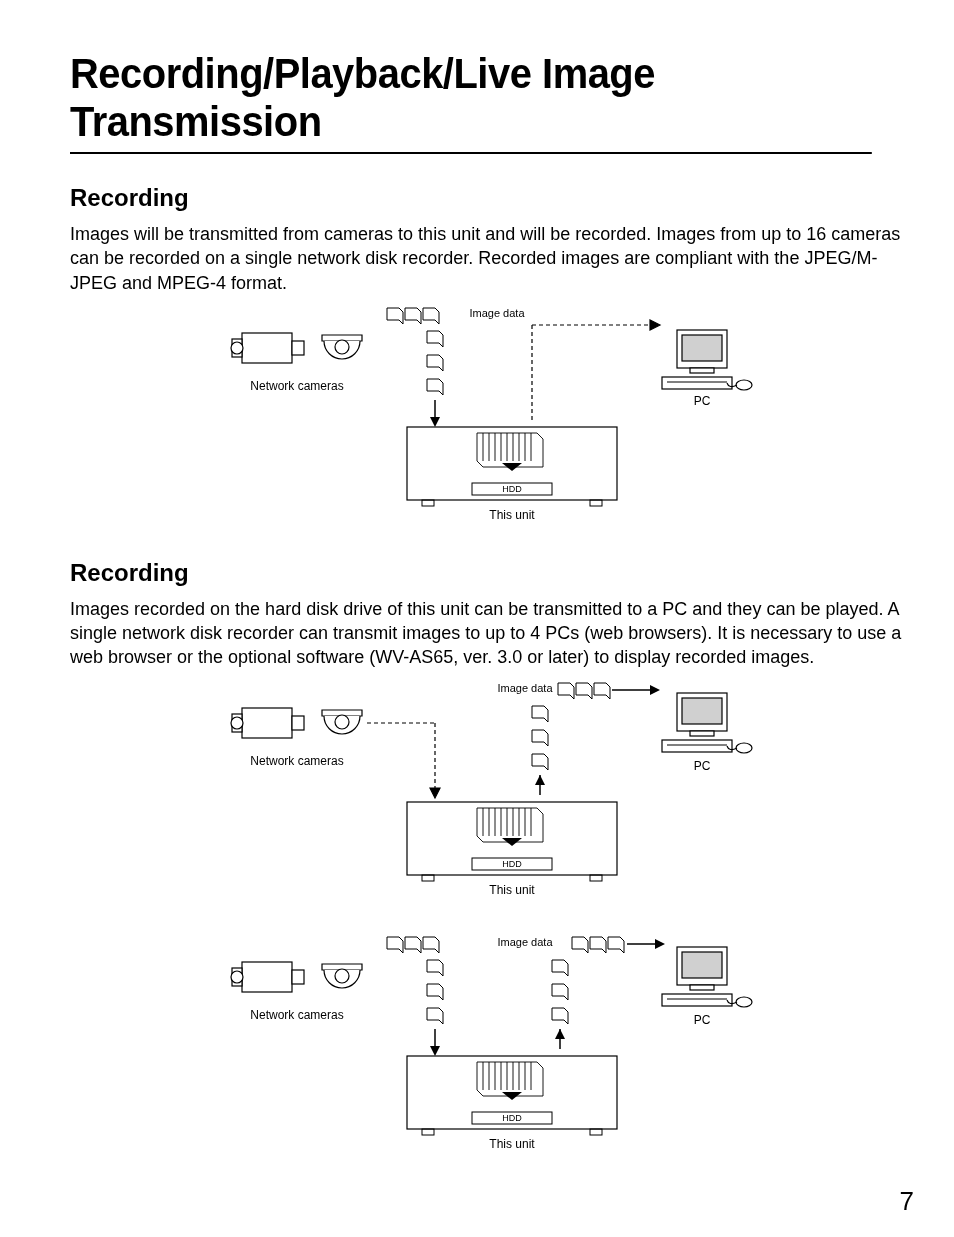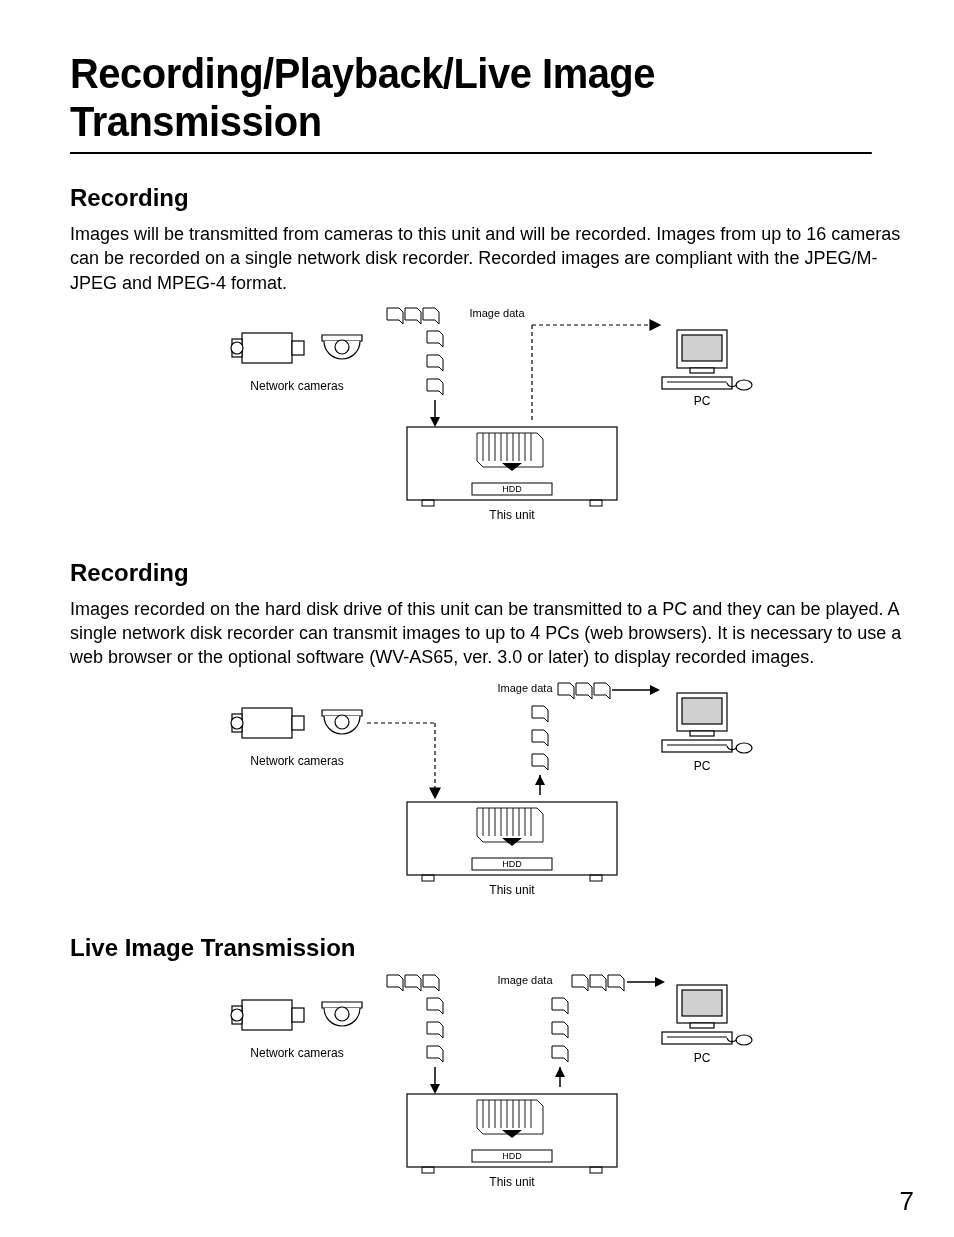--- a/index.html
+++ b/index.html
@@ -216,21 +216,20 @@
         </g>
         <polygon points="300,166 290,158 310,158" fill="#000"></polygon>
         <rect x="260" y="178" width="80" height="12" stroke="#000" fill="#fff"></rect>
         <text class="lbl" x="300" y="187" font-size="9" text-anchor="middle">HDD</text>
         <text class="lbl" x="300" y="214" font-size="12" text-anchor="middle">This unit</text>
       </svg>
     </div>
   </div>
 
   <div class="section">
-    <h2 class="section-title">Live Image Transmission</h2>
     <div class="diagram">
       <svg viewBox="0 0 560 220" width="560" height="220">
 
         <g stroke="#000" stroke-width="1.2" fill="#fff">
           <rect x="30" y="28" width="50" height="30"></rect>
           <rect x="20" y="34" width="10" height="18"></rect>
           <circle cx="25" cy="43" r="6"></circle>
           <rect x="80" y="36" width="12" height="14"></rect>
         </g>
 

